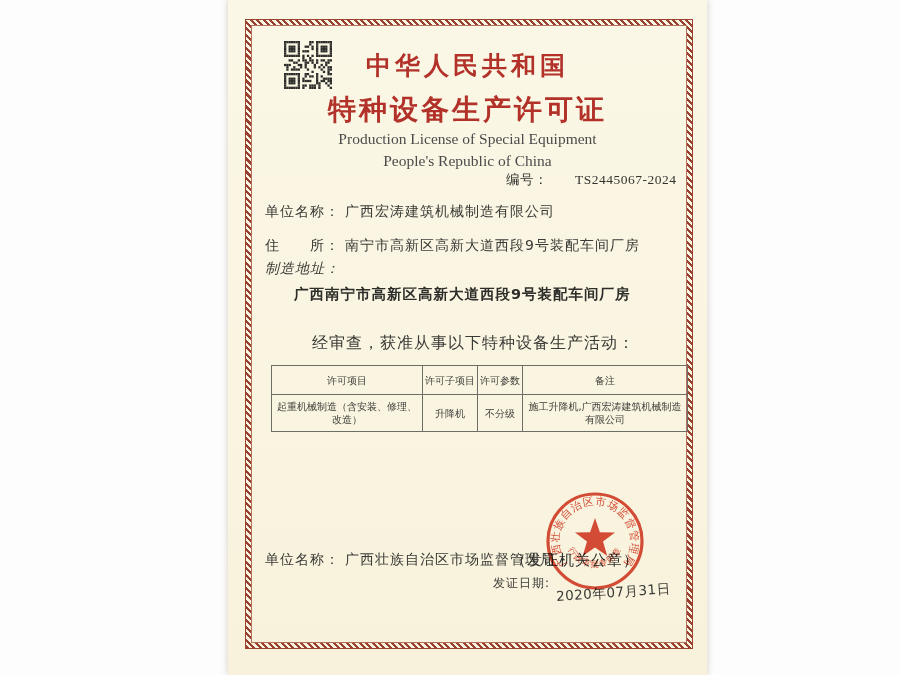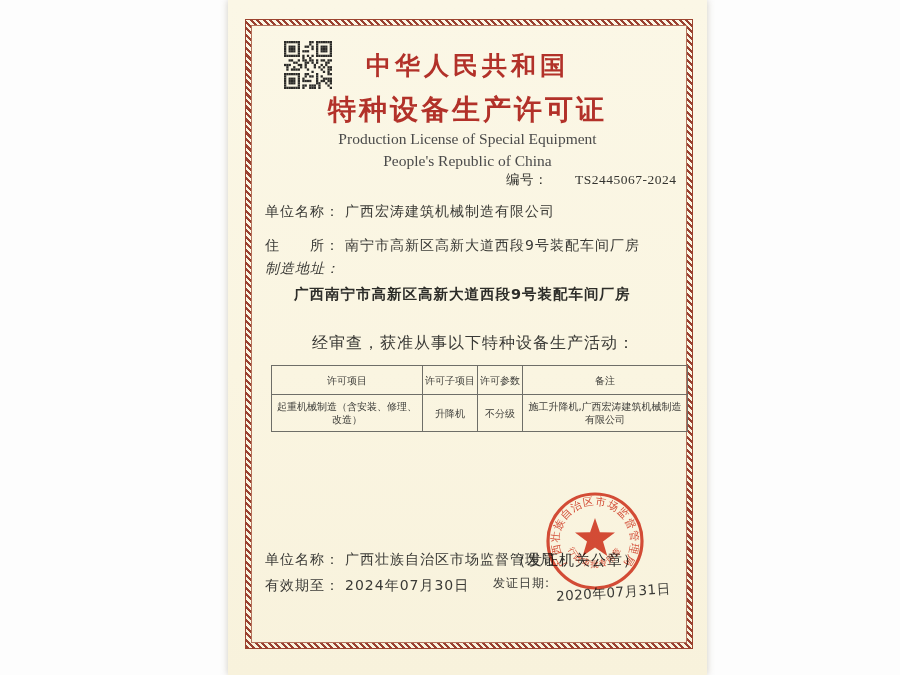--- a/index.html
+++ b/index.html
@@ -298,23 +298,20 @@
         <td>不分级</td>
         <td>施工升降机,广西宏涛建筑机械制造有限公司</td>
       </tr>
     </tbody>
       </table>
 
     <div class="abs row f-issuer">
       <span class="lbl">单位名称：</span><span>广西壮族自治区市场监督管理局</span>
     </div>
 
-    <div class="abs row f-valid">
-      <span class="lbl">有效期至：</span><span>2024年07月30日</span>
-    </div>
 
     <div class="abs f-sealnote">（发证机关公章）</div>
     <div class="abs f-issuelbl">发证日期:</div>
     <div class="abs f-issuedate">2020年07月31日</div>
 
     <svg class="abs seal" viewBox="0 0 120 120">
       <defs>
         <path id="arcTop" d="M 30.5,80.6 A 36,36 0 1 1 89.5,80.6" fill="none"></path>
         <path id="arcBot" d="M 33.8,69.3 A 29,29 0 0 0 86.2,69.3" fill="none"></path>
       </defs>

